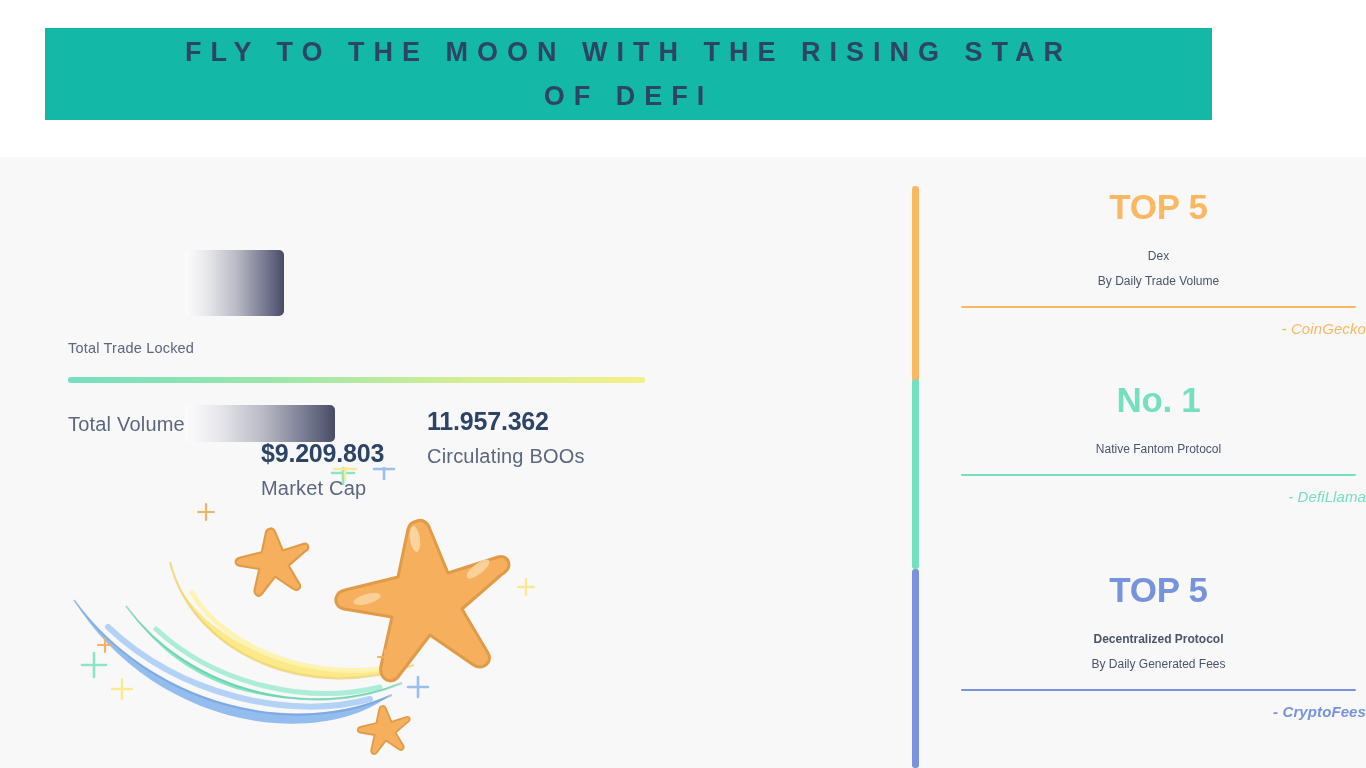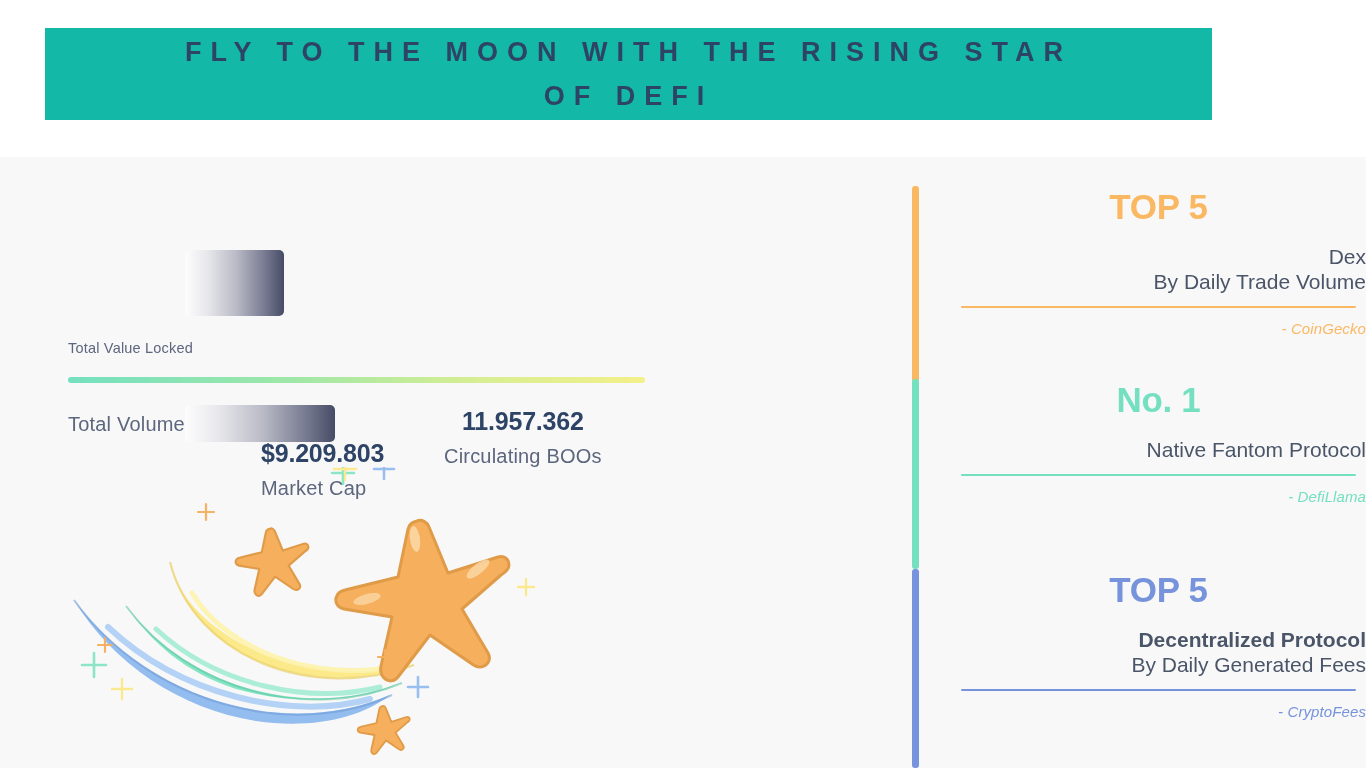--- a/index.html
+++ b/index.html
@@ -76,21 +76,21 @@
     font-size:20px; color:#5c667d; letter-spacing:.2px;
     white-space:nowrap; margin-top:8px;
   }
   #stat-total-volume{ left:0; top:163px; }
   #stat-total-volume .stat-label{ margin-top:0; }
   #tvol-value-skeleton{
     position:absolute; left:117px; top:155px;
     width:150px; height:37px;
   }
   #stat-market-cap{ left:193px; top:155px;margin-top:32px; }
-  #stat-circulating{ left:376px; top:155px;text-align:center; }
+  #stat-circulating{ left:359px; top:155px; }
 
   
   #comet-illustration{
     position:absolute; left:60px; top:310px;
     width:520px; height:300px;
   }
 
   
   #rank-cards{
     position:absolute; left:912px; top:0px;
@@ -103,22 +103,22 @@
   .accent-bar{
     position:absolute; left:0; top:0;
     width:7px; border-radius:3px;
   }
   .rank-heading{
     text-align:center; font-weight:700;
     font-size:35px; letter-spacing:-0.3px;
     line-height:42px;
   }
   .rank-sub{
-    text-align:right; color:#4a5568;
-    font-size:21px; line-height:25px;
+    text-align:center; color:#4a5568;
+    font-size:12px; line-height:25px;
   }
   .rank-rule{
     margin:12px 10px 0 10px;
     height:1.6px; border-radius:1px;
   }
   .rank-source{
     margin-top:12px;
     font-style:italic; font-size:15px;
     letter-spacing:.1px;
     text-align:right;
@@ -137,21 +137,21 @@
 <div id="headline-banner">
   <div class="headline-line">FLY TO THE MOON WITH THE RISING STAR</div>
   <div class="headline-line">OF DEFI</div>
 </div>
 
 <div id="main-panel">
 
   <div id="stats-column">
 
     <div id="tvl-value-skeleton" class="skeleton-block"></div>
-    <div id="tvl-label">Total Value Locked</div>
+    <div id="tvl-label">Total Trade Locked</div>
 
     <div id="gradient-divider"></div>
 
     <div id="tvol-value-skeleton" class="skeleton-block"></div>
 
     <div class="stat-cell" id="stat-total-volume">
       <div class="stat-label">Total Volume</div>
     </div>
 
     <div class="stat-cell" id="stat-market-cap">
@@ -252,17 +252,17 @@
       <div class="rank-rule" style="background:#74E0C0;"></div>
       <div class="rank-source" style="color:#74E0C0;font-style:italic;">- DefiLlama</div>
     </div>
 
     <div class="rank-card" id="card-2">
       <div class="accent-bar" style="background:#7693DB;"></div>
       <div class="rank-heading" style="color:#7693DB;">TOP 5</div>
       <div class="rank-sub" style="margin-top:16px;font-weight:bold;">Decentralized Protocol</div>
       <div class="rank-sub">By Daily Generated Fees</div>
       <div class="rank-rule" style="background:#7693DB;"></div>
-      <div class="rank-source" style="color:#7693DB;">- CryptoFees</div>
+      <div class="rank-source" style="color:#7693DB;font-weight:bold;">- CryptoFees</div>
     </div>
 
   </div>
 </div>
 
 </body></html>

